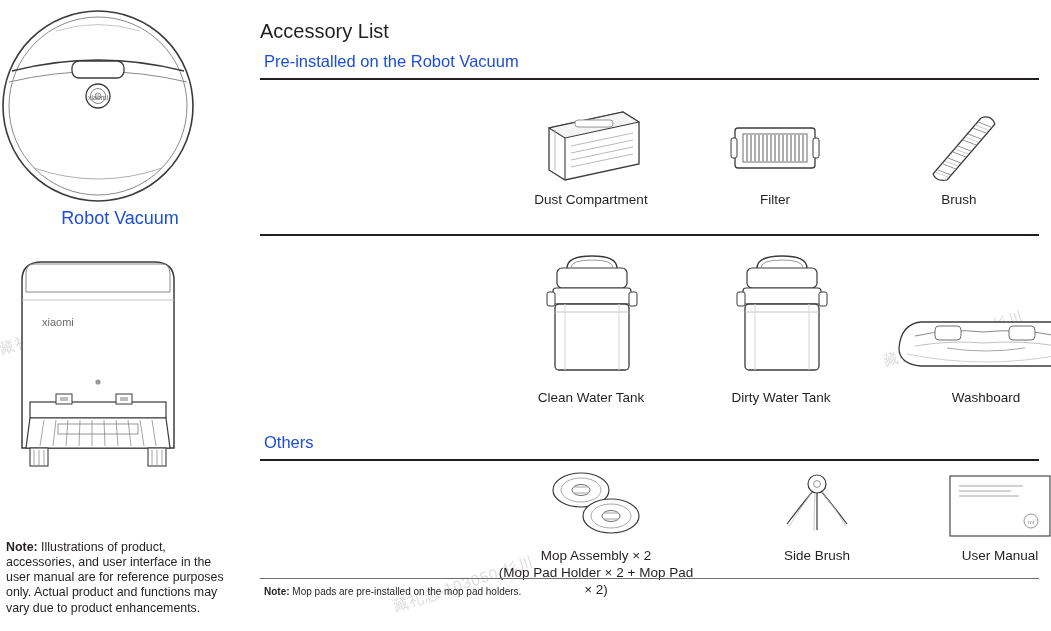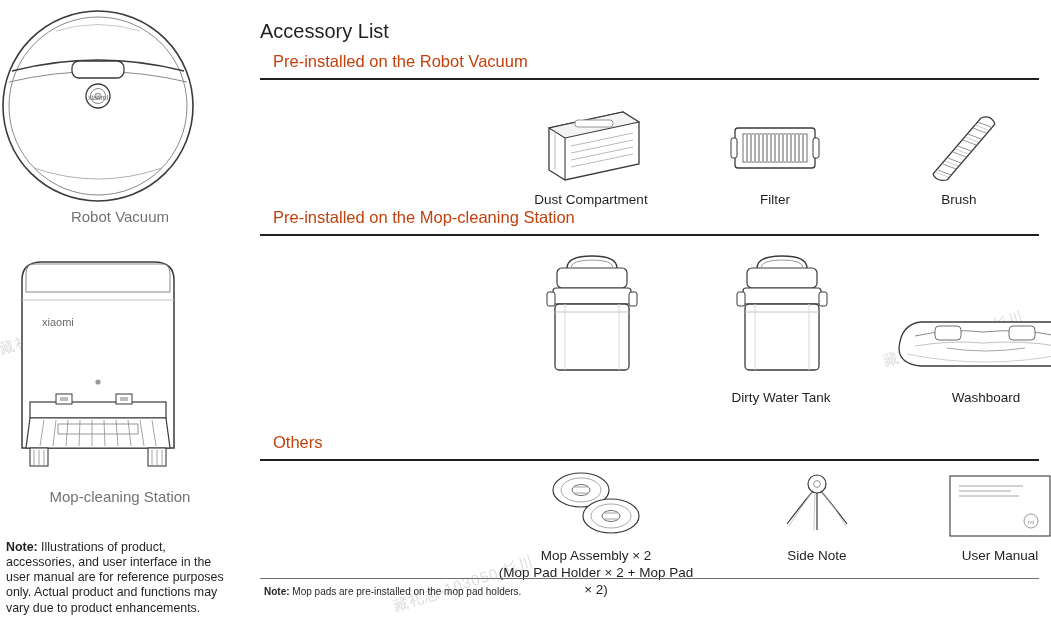--- a/index.html
+++ b/index.html
@@ -28,22 +28,22 @@
     top: 0;
     width: 240px;
     height: 631px;
   }
   .left-figure {
     position: absolute;
     width: 240px;
     text-align: center;
   }
   .left-caption {
-    font-size: 15px;
-    color: #737373;
+    font-size: 18px;
+    color: #1d4ed8;
     margin-top: 4px;
   }
   .fig-vacuum { top: 8px; }
   .fig-station { top: 252px; }
 
   .note-block {
     position: absolute;
     left: 6px;
     top: 540px;
     width: 228px;
@@ -63,23 +63,23 @@
   }
   .acc-title {
     position: absolute;
     left: 4px;
     top: 20px;
     font-size: 20px;
     color: #231f20;
   }
   .section-head {
     position: absolute;
-    left: 17px;
+    left: 8px;
     font-size: 16.5px;
-    color: #c2410c;
+    color: #1d4ed8;
   }
   .rule {
     position: absolute;
     left: 4px;
     width: 779px;
     height: 2px;
     background: #231f20;
   }
   .thin-rule {
     position: absolute;
@@ -190,21 +190,20 @@
         <rect x="148" y="196" width="18" height="18" fill="#ffffff" stroke="#3b3b3b" stroke-width="1.1"></rect>
         <g stroke="#9a9a9a" stroke-width="0.9">
           <line x1="34" y1="198" x2="34" y2="213"></line>
           <line x1="39" y1="198" x2="39" y2="213"></line>
           <line x1="44" y1="198" x2="44" y2="213"></line>
           <line x1="152" y1="198" x2="152" y2="213"></line>
           <line x1="157" y1="198" x2="157" y2="213"></line>
           <line x1="162" y1="198" x2="162" y2="213"></line>
         </g>
       </svg>
-      <div class="left-caption">Mop-cleaning Station</div>
     </div>
 
     <div class="note-block">
       <b>Note:</b><span> Illustrations of product, accessories, and user interface in the user manual are for reference purposes only. Actual product and functions may vary due to product enhancements.</span>
     </div>
   </div>
 
   <div class="right-col">
 
     <div class="acc-title">Accessory List</div>
@@ -283,38 +282,38 @@
               <line x1="72" y1="23" x2="72" y2="49"></line>
             <line x1="76" y1="23" x2="76" y2="49"></line>
           </g>
           <rect x="4" y="26" width="6" height="20" rx="2" fill="#ffffff" stroke="#3b3b3b" stroke-width="1"></rect>
           <rect x="86" y="26" width="6" height="20" rx="2" fill="#ffffff" stroke="#3b3b3b" stroke-width="1"></rect>
         </svg>
       </div>
       <div class="item-label">Filter</div>
     </div>
 
-    <div class="section-head" style="top:208px">Pre-installed on the Mop-cleaning Station</div>
     <div class="rule" style="top:234px"></div>
 
     <div class="item" style="left:250px; top:242px; width:170px;">
       <div class="item-art" style="height:140px">
         <svg width="108" height="136" viewBox="0 0 108 136">
           <rect x="20" y="22" width="70" height="20" rx="5" fill="#ffffff" stroke="#3b3b3b" stroke-width="1.2"></rect>
           <path d="M30 22 Q30 10 55 10 Q80 10 80 22" fill="none" stroke="#3b3b3b" stroke-width="1.4"></path>
           <path d="M34 22 Q34 14 55 14 Q76 14 76 22" fill="none" stroke="#9a9a9a" stroke-width="1"></path>
           <rect x="16" y="42" width="78" height="16" rx="3" fill="#ffffff" stroke="#3b3b3b" stroke-width="1.2"></rect>
           <rect x="10" y="46" width="8" height="14" rx="2" fill="#ffffff" stroke="#3b3b3b" stroke-width="1"></rect>
           <rect x="92" y="46" width="8" height="14" rx="2" fill="#ffffff" stroke="#3b3b3b" stroke-width="1"></rect>
           <rect x="18" y="58" width="74" height="66" rx="4" fill="#ffffff" stroke="#3b3b3b" stroke-width="1.3"></rect>
           <line x1="18" y1="66" x2="92" y2="66" stroke="#c4c4c4" stroke-width="1"></line>
           <line x1="28" y1="58" x2="28" y2="124" stroke="#d6d6d6" stroke-width="1"></line>
           <line x1="82" y1="58" x2="82" y2="124" stroke="#d6d6d6" stroke-width="1"></line>
         </svg>
       </div>
+      <div class="item-label">Clean Water Tank</div>
     </div>
 
     <div class="item" style="left:440px; top:242px; width:170px;">
       <div class="item-art" style="height:140px">
         <svg width="108" height="136" viewBox="0 0 108 136">
           <rect x="20" y="22" width="70" height="20" rx="5" fill="#ffffff" stroke="#3b3b3b" stroke-width="1.2"></rect>
           <path d="M30 22 Q30 10 55 10 Q80 10 80 22" fill="none" stroke="#3b3b3b" stroke-width="1.4"></path>
           <path d="M34 22 Q34 14 55 14 Q76 14 76 22" fill="none" stroke="#9a9a9a" stroke-width="1"></path>
           <rect x="16" y="42" width="78" height="16" rx="3" fill="#ffffff" stroke="#3b3b3b" stroke-width="1.2"></rect>
           <rect x="10" y="46" width="8" height="14" rx="2" fill="#ffffff" stroke="#3b3b3b" stroke-width="1"></rect>
@@ -371,21 +370,21 @@
           <circle cx="38" cy="14" r="9" fill="#ffffff" stroke="#3b3b3b" stroke-width="1.2"></circle>
           <circle cx="38" cy="14" r="3.4" fill="#ffffff" stroke="#8a8a8a" stroke-width="0.9"></circle>
           <path d="M34 21 Q20 38 8 54" fill="none" stroke="#3b3b3b" stroke-width="1.2"></path>
           <path d="M38 23 Q38 42 38 60" fill="none" stroke="#3b3b3b" stroke-width="1.2"></path>
           <path d="M42 21 Q56 38 68 54" fill="none" stroke="#3b3b3b" stroke-width="1.2"></path>
           <path d="M33 22 Q21 39 10 56" fill="none" stroke="#bdbdbd" stroke-width="0.8"></path>
           <path d="M36 24 Q35 42 35 61" fill="none" stroke="#bdbdbd" stroke-width="0.8"></path>
           <path d="M43 22 Q57 39 67 56" fill="none" stroke="#bdbdbd" stroke-width="0.8"></path>
         </svg>
       </div>
-      <div class="item-label">Side Note</div>
+      <div class="item-label">Side Brush</div>
     </div>
 
     <div class="item" style="left:644px; top:468px; width:200px;">
       <div class="art" style="height:72px; display:flex; align-items:flex-end; justify-content:center;">
         <svg width="110" height="68" viewBox="0 0 110 68">
           <rect x="5" y="4" width="100" height="60" fill="#ffffff" stroke="#3b3b3b" stroke-width="1.1"></rect>
           <g stroke="#9a9a9a" stroke-width="0.9">
             <line x1="14" y1="14" x2="78" y2="14"></line>
             <line x1="14" y1="19" x2="66" y2="19"></line>
             <line x1="14" y1="24" x2="74" y2="24"></line>

